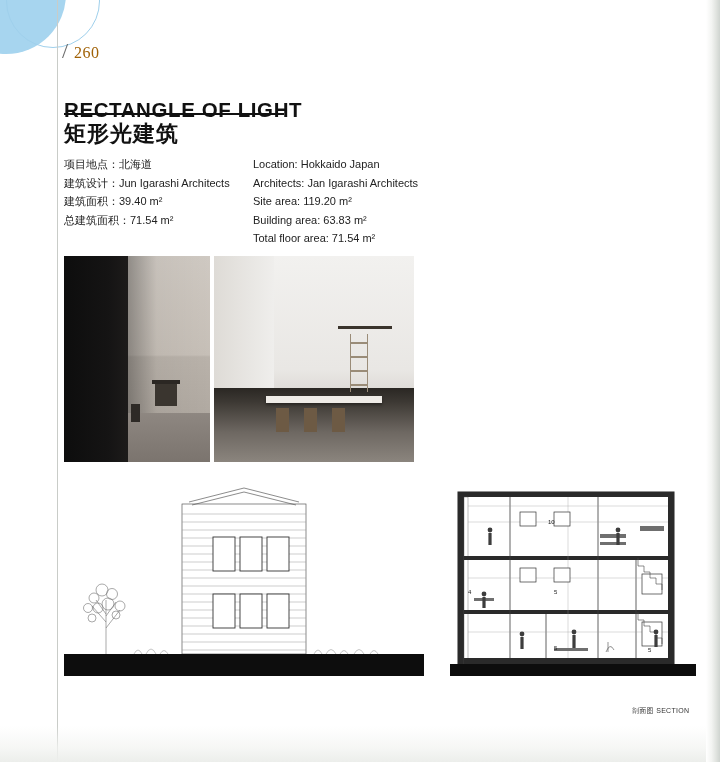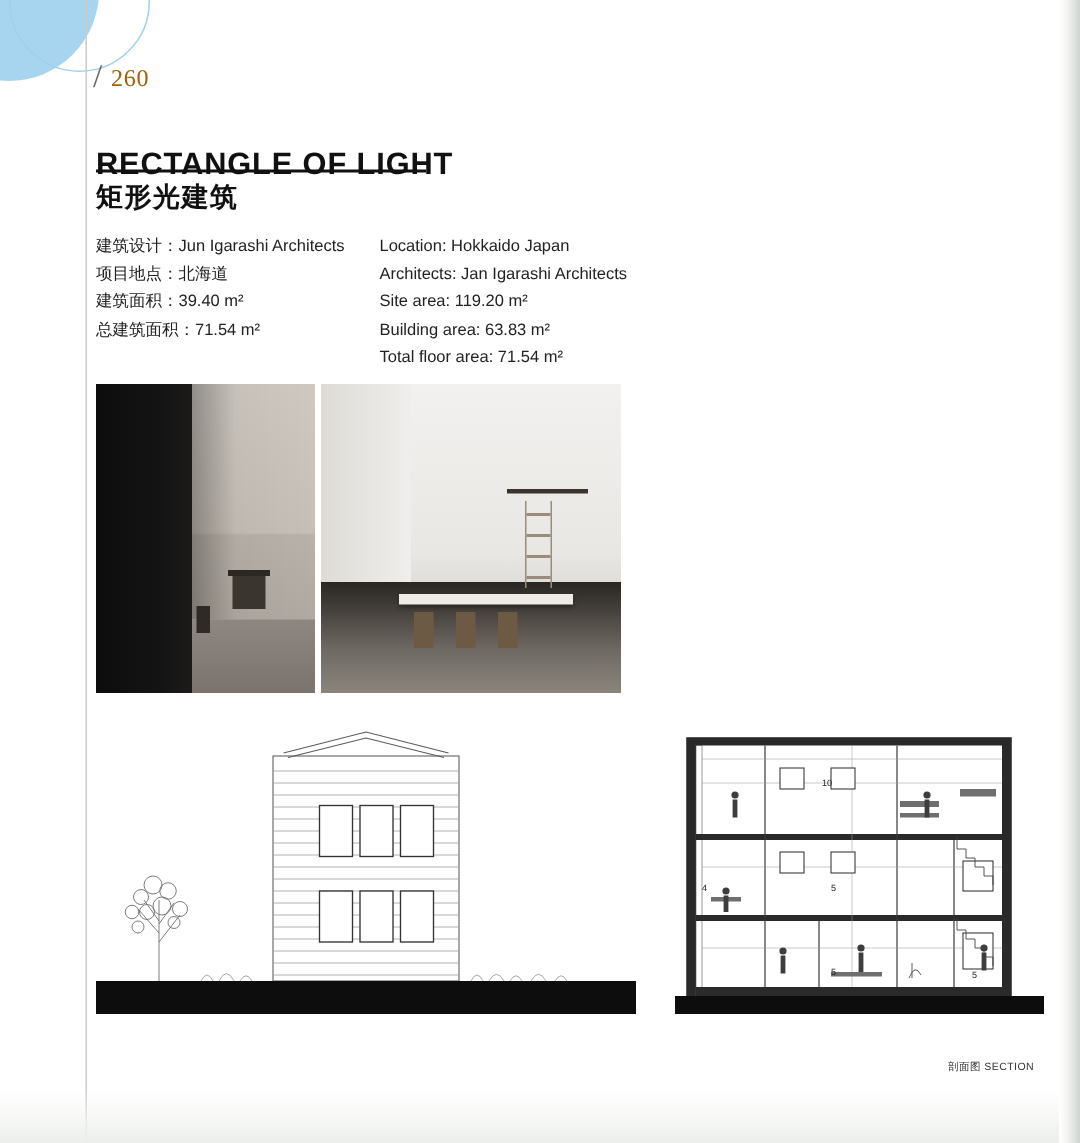--- a/index.html
+++ b/index.html
@@ -87,21 +87,21 @@
   }
   .title-rule {
     position: absolute;
     left: 64px; top: 113px;
     width: 220px; height: 1.5px;
     background: #111;
   }
   .title-cn {
     position: absolute;
     left: 64px; top: 119px;
-    font-size: 18px;
+    font-size: 22px;
     font-weight: bold;
     letter-spacing: 1px;
     color: #111;
   }
 
   .meta {
     position: absolute;
     font-size: 11px;
     line-height: 18.6px;
     color: #222;
@@ -203,22 +203,22 @@
   <div class="spine-line"></div>
 
   <div class="page-slash">/</div>
   <div class="page-number">260</div>
 
   <div class="title-en">RECTANGLE OF LIGHT</div>
   <div class="title-rule"></div>
   <div class="title-cn">矩形光建筑</div>
 
   <div class="meta cn">
+    <div>项目地点：北海道</div>
     <div>建筑设计：Jun Igarashi Architects</div>
-    <div>项目地点：北海道</div>
     <div>建筑面积：39.40 m²</div>
     <div>总建筑面积：71.54 m²</div>
   </div>
 
   <div class="meta en">
     <div>Location: Hokkaido Japan</div>
     <div>Architects: Jan Igarashi Architects</div>
     <div>Site area: 119.20 m²</div>
     <div>Building area: 63.83 m²</div>
     <div>Total floor area: 71.54 m²</div>

